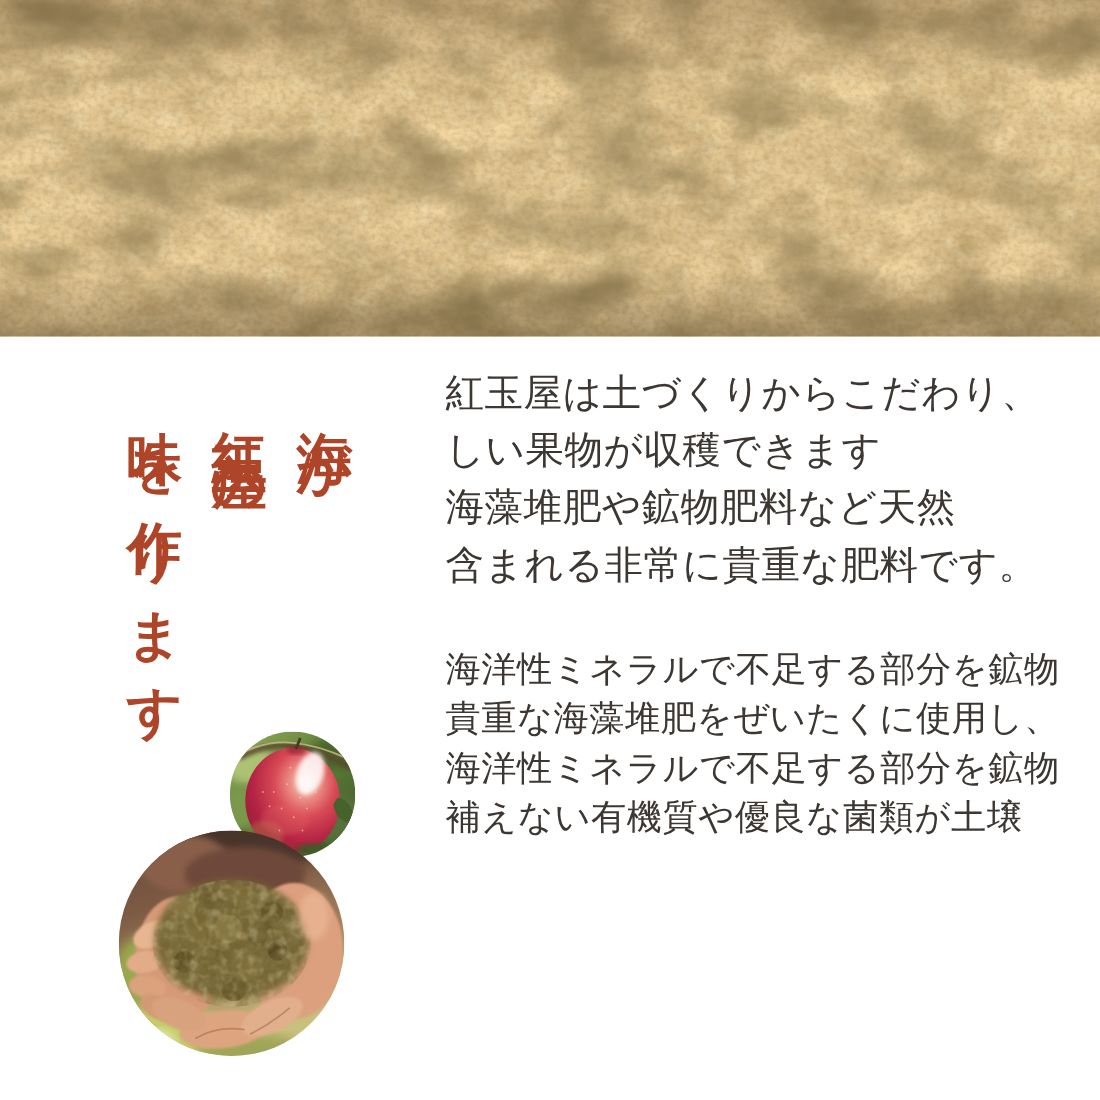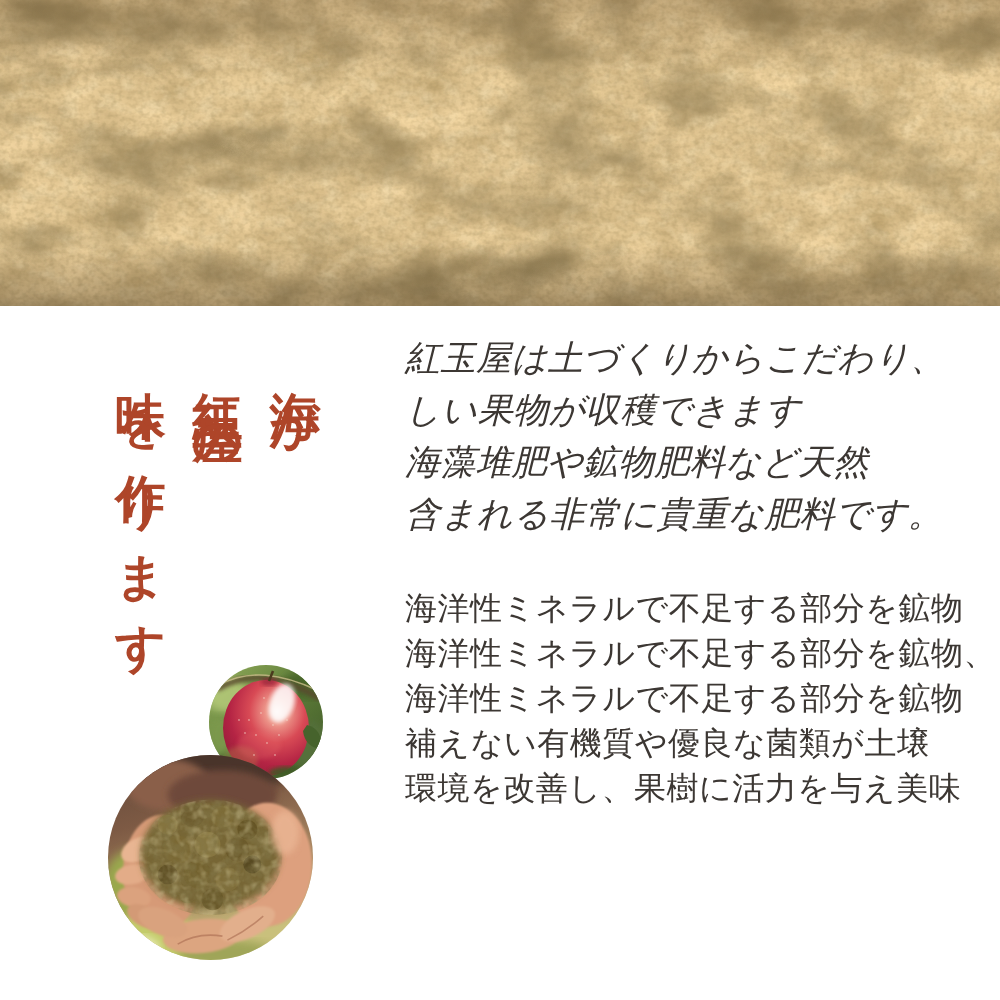--- a/index.html
+++ b/index.html
@@ -17,21 +17,21 @@
   .banner svg{display:block;}
   .headline{
     position:absolute;left:103px;top:352px;
     writing-mode:vertical-rl;
     color:var(--accent);
     font-size:50px;line-height:77px;letter-spacing:13px;
     font-weight:600;
   }
   .headline .col{white-space:nowrap;}
   .para{position:absolute;left:405px;color:var(--ink);white-space:nowrap;}
-  .para-1{top:332px;font-size:35px;line-height:52px;letter-spacing:0.5px;font-style:italic;}
+  .para-1{top:332px;font-size:35px;line-height:52px;letter-spacing:0.5px;}
   .para-2{top:586px;font-size:32px;line-height:45px;letter-spacing:0.5px;}
   .circle{position:absolute;border-radius:50%;overflow:hidden;}
   .circle svg{display:block;width:100%;height:100%;}
   .apple-circle{left:209px;top:665px;width:114px;height:114px;z-index:2;}
   .hands-circle{left:108px;top:755px;width:205px;height:205px;z-index:3;}
 </style>
 </head>
 <body>
 
 <div class="stage">
@@ -79,24 +79,23 @@
 
   <div class="para para-1">
     <div>紅玉屋は土づくりからこだわり、</div>
     <div>しい果物が収穫できます</div>
     <div>海藻堆肥や鉱物肥料など天然</div>
     <div>含まれる非常に貴重な肥料です。</div>
   </div>
 
   <div class="para para-2">
     <div>海洋性ミネラルで不足する部分を鉱物</div>
-    <div>海洋性ミネラルで不足する部分を鉱物、</div>
+    <div>貴重な海藻堆肥をぜいたくに使用し、</div>
     <div>海洋性ミネラルで不足する部分を鉱物</div>
     <div>補えない有機質や優良な菌類が土壌</div>
-    <div>環境を改善し、果樹に活力を与え美味</div>
   </div>
 
   <div class="circle apple-circle">
     <svg viewBox="0 0 114 114">
       <defs>
         <radialGradient id="gApple" cx="0.63" cy="0.33" r="0.85">
           <stop offset="0" stop-color="#f6e0d8"></stop>
           <stop offset="0.15" stop-color="#ee9a8d"></stop>
           <stop offset="0.38" stop-color="#d84a55"></stop>
           <stop offset="0.65" stop-color="#b42444"></stop>

